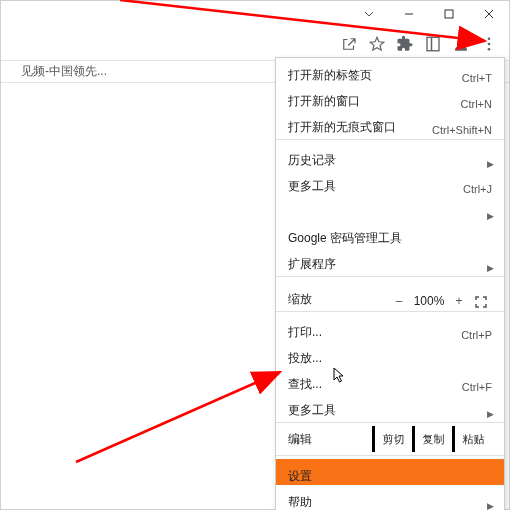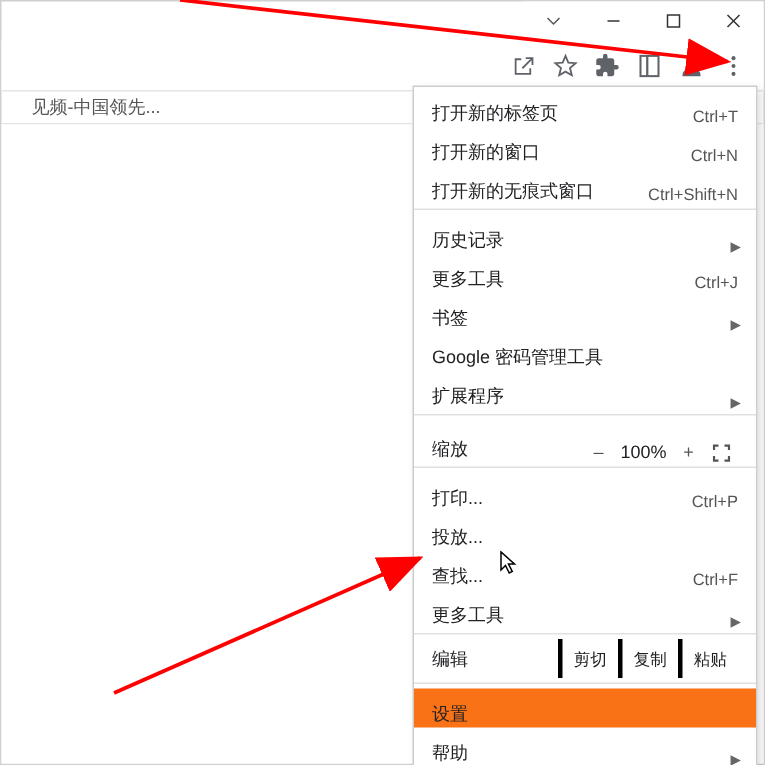--- a/index.html
+++ b/index.html
@@ -120,21 +120,20 @@
 <div class="sep"></div>
 <div class="mrow">
         <span class="label">历史记录</span>
         <span class="arrow">▶</span>
       </div>
 <div class="mrow">
         <span class="label">更多工具</span>
         <span class="scut">Ctrl+J</span>
       </div>
 <div class="mrow">
-        <span class="label">书签</span>
         <span class="arrow">▶</span>
       </div>
 <div class="mrow">
         <span class="label">Google 密码管理工具</span>
       </div>
 <div class="mrow">
         <span class="label">扩展程序</span>
         <span class="arrow">▶</span>
       </div>
 <div class="sep"></div>

